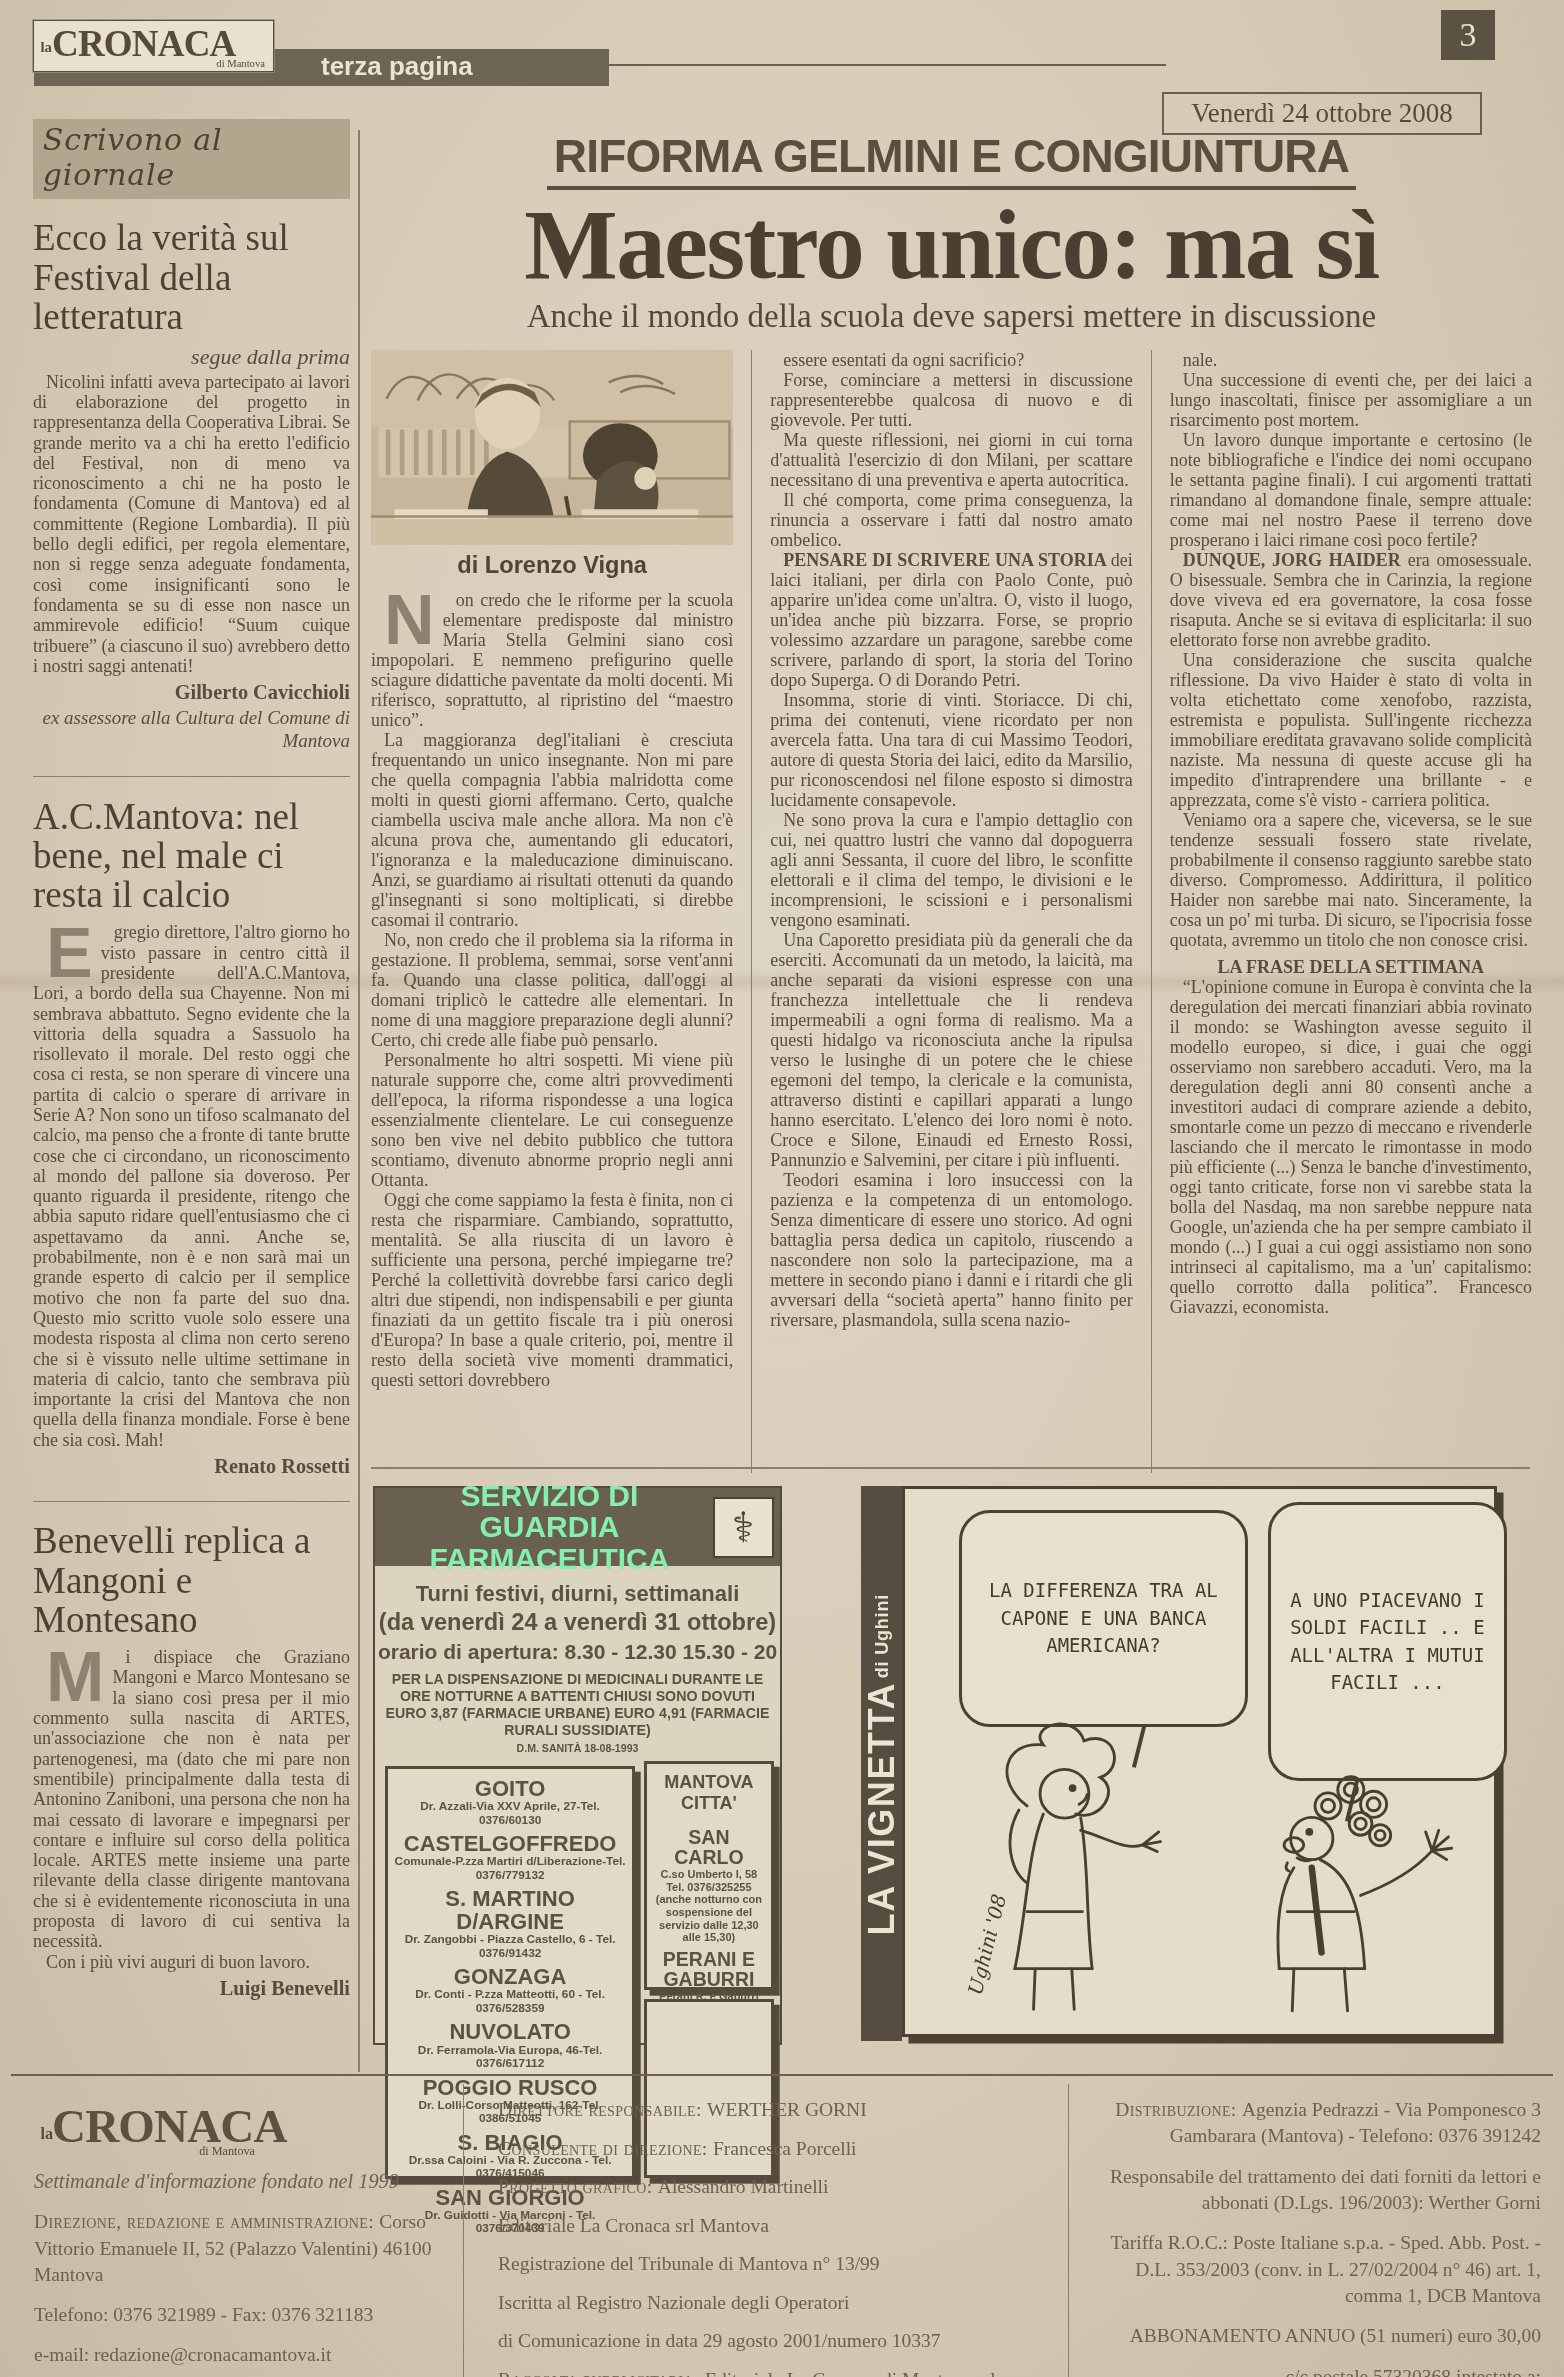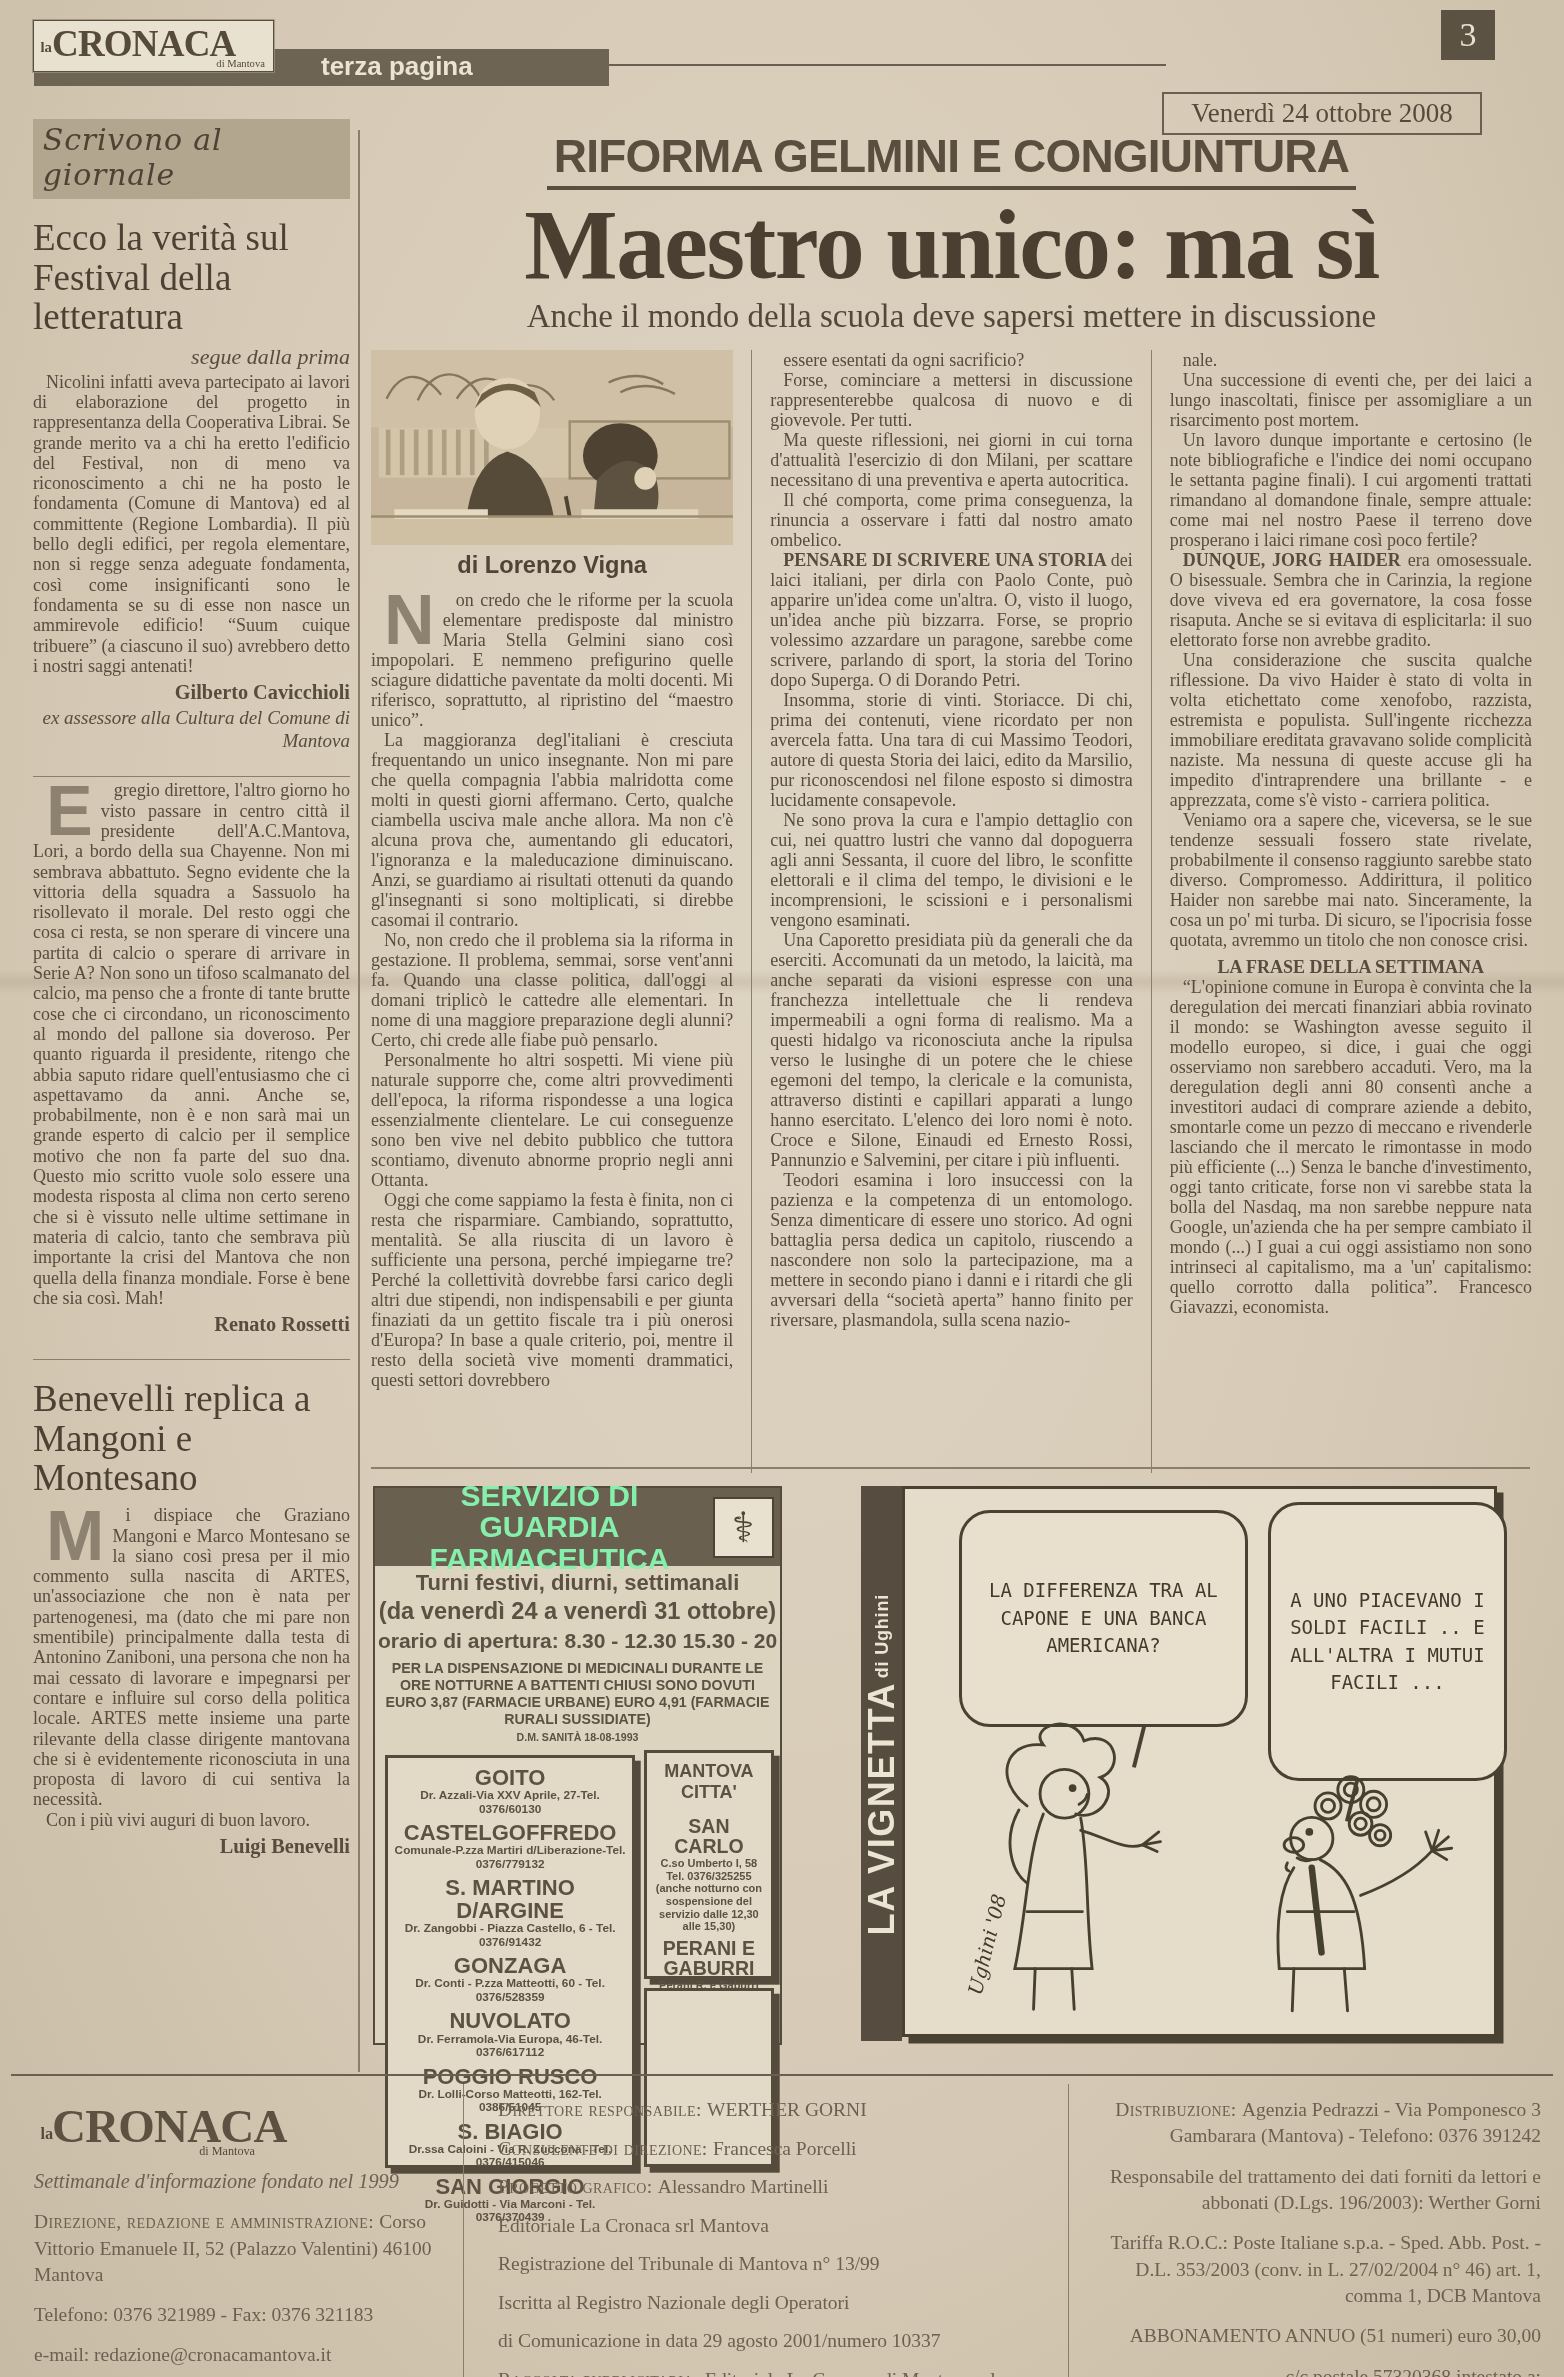--- a/index.html
+++ b/index.html
@@ -62,21 +62,21 @@
   .main-bottom-rule{position:absolute;left:371px;top:1467px;width:1159px;height:1.6px;background:#8b7f6c;}
 
   
   .pharmacy{position:absolute;left:373px;top:1486px;width:405px;height:555px;background:#ddd4c0;
     border:2.4px solid #554b3d;font-family:"Liberation Sans",sans-serif;color:#5c5142;}
   .ph-header{display:flex;align-items:center;background:#696050;height:78px;padding:0 6.5px 0 11.4px;}
   .ph-header-text{flex:1;color:#86efac;font-weight:bold;font-size:30px;line-height:1.05;text-align:center;}
   .ph-icon{width:57px;height:57px;background:#e9e1d0;border:2.4px solid #4c4336;
     display:flex;align-items:center;justify-content:center;font-size:42px;color:#4c4336;}
   .ph-title{font-weight:bold;font-size:28.5px;text-align:center;margin:8.1px 0 0;}
-  .ph-sub{font-weight:bold;font-size:22px;text-align:center;margin:4px 0 0;}
+  .ph-sub{font-weight:bold;font-size:22px;text-align:center;margin:15px 0 0;}
   .ph-period{font-weight:bold;font-size:23.6px;text-align:center;margin:1.6px 0 4.9px;}
   .ph-hours{font-weight:bold;font-size:21px;text-align:center;margin:0 0 6.5px;}
   .ph-notice{font-weight:bold;font-size:14.2px;line-height:1.2;text-align:center;margin:0 8.1px 3.3px;}
   .ph-dm{font-weight:bold;font-size:10.6px;text-align:center;margin:0 0 6.5px;}
   .ph-boxes{position:relative;height:415px;}
   .ph-frame{position:absolute;background:#e2d9c6;border:3.3px solid #554b3d;box-shadow:5.7px 5.7px 0 #554b3d;}
   .ph-rural{left:9.8px;top:4.9px;width:238px;height:391px;padding:8.1px 3.3px;}
   .ph-city{left:269px;top:0px;width:114px;height:210px;padding:6.5px 4.9px;}
   .ph-info-box{left:269px;top:238px;width:114px;height:160px;padding:6.5px 4.9px;}
   .ph-entry{text-align:center;margin-bottom:4.9px;}
@@ -161,20 +161,21 @@
 
       <p class="para">Nicolini infatti aveva partecipato ai lavori di elaborazione del progetto in rappresentanza della Cooperativa Librai. Se grande merito va a chi ha eretto l'edificio del Festival, non di meno va riconoscimento a chi ne ha posto le fondamenta (Comune di Mantova) ed al committente (Regione Lombardia). Il più bello degli edifici, per regola elementare, non si regge senza adeguate fondamenta, così come insignificanti sono le fondamenta se su di esse non nasce un ammirevole edificio! “Suum cuique tribuere” (a ciascuno il suo) avrebbero detto i nostri saggi antenati!</p>
         </div>
       <p class="sig">Gilberto Cavicchioli</p>
       <p class="sig-role">ex assessore alla Cultura del Comune di Mantova</p>
     </section>
 
     <hr>
 
     <section>
+      <h2 class="letter-headline">A.C.Mantova: nel bene, nel male ci resta il calcio</h2>
       <div>
 
       <p class="para"><span class="dropcap">E</span><strong class="lead"></strong><span class="pt">gregio direttore, l'altro giorno ho visto passare in centro città il presidente dell'A.C.Mantova, Lori, a bordo della sua Chayenne. Non mi sembrava abbattuto. Segno evidente che la vittoria della squadra a Sassuolo ha risollevato il morale. Del resto oggi che cosa ci resta, se non sperare di vincere una partita di calcio o sperare di arrivare in Serie A? Non sono un tifoso scalmanato del calcio, ma penso che a fronte di tante brutte cose che ci circondano, un riconoscimento al mondo del pallone sia doveroso. Per quanto riguarda il presidente, ritengo che abbia saputo ridare quell'entusiasmo che ci aspettavamo da anni. Anche se, probabilmente, non è e non sarà mai un grande esperto di calcio per il semplice motivo che non fa parte del suo dna. Questo mio scritto vuole solo essere una modesta risposta al clima non certo sereno che si è vissuto nelle ultime settimane in materia di calcio, tanto che sembrava più importante la crisi del Mantova che non quella della finanza mondiale. Forse è bene che sia così. Mah!</span></p>
         </div>
       <p class="sig">Renato Rossetti</p>
     </section>
 
     <hr>
 
     <section>

